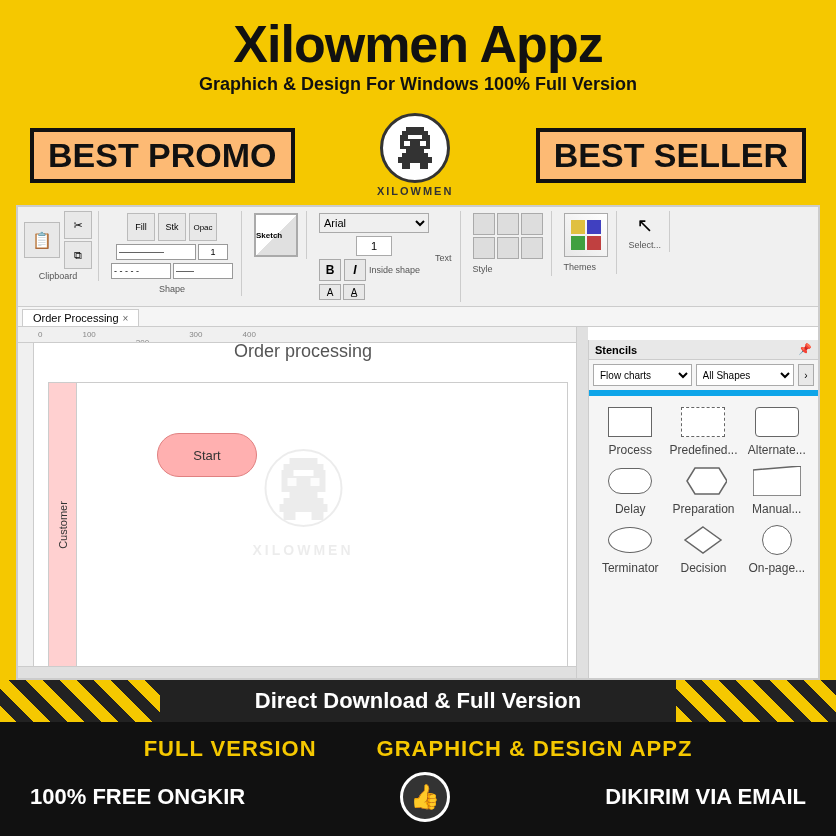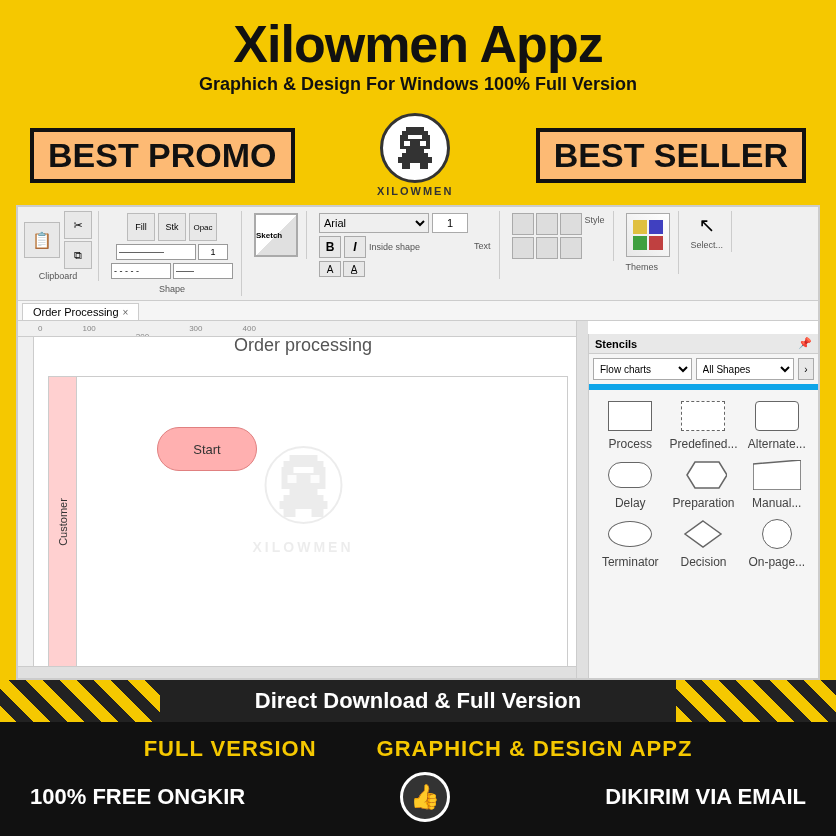--- a/index.html
+++ b/index.html
@@ -644,21 +644,21 @@
       </div>
 
       <div class="ribbon-section">
         <div class="sketch-btn">
           <span style="font-size:8px;font-weight:bold;">Sketch</span>
         </div>
       </div>
 
       <div class="ribbon-section">
         <div style="display:flex;flex-direction:column;gap:3px;">
-          <div style="display:flex;gap:3px;align-items:center;">
+          <div style="display:flex;gap:3px;align-items:center;flex-direction:column;">
             <select class="font-select">
               <option>Arial</option>
             </select>
             <input class="font-size-input" type="text" value="1" style="">
           </div>
           <div style="display:flex;gap:3px;align-items:center;">
             <div class="bold-btn">
                 <b>B</b>
               </div>
             <div class="italic-btn">
@@ -668,21 +668,21 @@
           </div>
           <div style="display:flex;gap:2px;">
             <div style="width:22px;height:16px;background:#e8e8e8;border:1px solid #aaa;font-size:10px;display:flex;align-items:center;justify-content:center;">A</div>
             <div style="width:22px;height:16px;background:#e8e8e8;border:1px solid #aaa;font-size:10px;display:flex;align-items:center;justify-content:center;">A̲</div>
           </div>
         </div>
         <div class="ribbon-group-label" style="margin-top:2px;">Text</div>
       </div>
 
       <div class="ribbon-section">
-        <div style="display:flex;flex-direction:row;gap:3px;">
+        <div style="display:flex;flex-direction:column;gap:3px;">
           <div style="display:grid;grid-template-columns:repeat(3,22px);gap:2px;">
             <div style="width:22px;height:22px;background:#ddd;border:1px solid #aaa;"></div>
             <div style="width:22px;height:22px;background:#ddd;border:1px solid #aaa;"></div>
             <div style="width:22px;height:22px;background:#ddd;border:1px solid #aaa;"></div>
             <div style="width:22px;height:22px;background:#ddd;border:1px solid #aaa;"></div>
             <div style="width:22px;height:22px;background:#ddd;border:1px solid #aaa;"></div>
             <div style="width:22px;height:22px;background:#ddd;border:1px solid #aaa;"></div>
           </div>
           <div class="ribbon-group-label">Style</div>
         </div>

